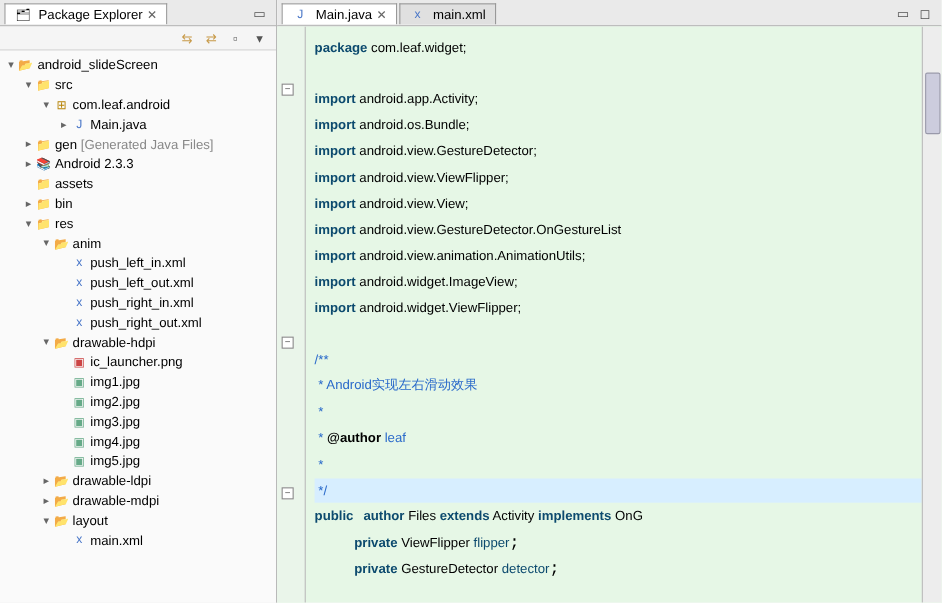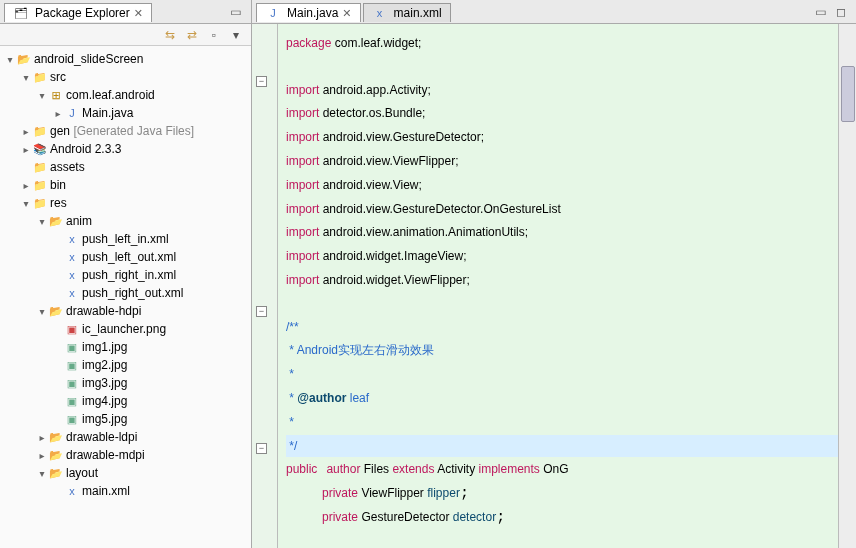--- a/index.html
+++ b/index.html
@@ -25,23 +25,23 @@
 .ic-java { color: #4a77c8; }
 .ic-lib { color: #8a6b3a; }
 .ic-xml { color: #4a77c8; }
 .ic-img { color: #6a8; }
 .tree-label { font-size: 12px; color: #000; }
 .tree-label.gray { color: #888; }
 .editor-body { flex: 1; display: flex; background: #e6f7e6; overflow: hidden; }
 .gutter { width: 26px; background: #eaf5ea; border-right: 1px solid #bbb; position: relative; }
 .fold { position: absolute; left: 4px; width: 11px; height: 11px; border: 1px solid #888; background: #fff; font-size: 9px; line-height: 9px; text-align: center; color: #555; cursor: pointer; }
 .code { flex: 1; padding: 8px 0 8px 8px; font-family: Consolas, "Courier New", monospace; font-size: 15px; line-height: 22.8px; white-space: pre; overflow: hidden; color: #000; }
-.kw { color: #be185d; font-weight: normal; }
+.kw { color: #0c4a6e; font-weight: bold; }
 .com { color: #2a6aca; }
-.tag { color: #0c4a6e; font-weight: bold; }
+.tag { color: #000000; font-weight: bold; }
 .fld { color: #0c4a6e; }
 .scroll-right { width: 18px; background: #ededed; border-left: 1px solid #bbb; position: relative; }
 .scroll-thumb { position: absolute; left: 2px; width: 14px; height: 56px; top: 42px; background: #ccd; border: 1px solid #99a; border-radius: 2px; }
 .hl-line { background: #d7eeff; display: inline-block; width: 100%; }
 </style>
 </head>
 <body>
 
 <div class="top-row">
 
@@ -195,21 +195,21 @@
 
     <div class="editor-body">
       <div class="gutter">
         <div class="fold" style="top:52px;">−</div>
         <div class="fold" style="top:282px;">−</div>
         <div class="fold" style="top:419px;">−</div>
       </div>
       <div class="code"><span class="kw">package</span><span> com.leaf.widget;</span>
 
 <span class="kw">import</span><span> android.app.Activity;</span>
-<span class="kw">import</span><span> detector.os.Bundle;</span>
+<span class="kw">import</span><span> android.os.Bundle;</span>
 <span class="kw">import</span><span> android.view.GestureDetector;</span>
 <span class="kw">import</span><span> android.view.ViewFlipper;</span>
 <span class="kw">import</span><span> android.view.View;</span>
 <span class="kw">import</span><span> android.view.GestureDetector.OnGestureList</span>
 <span class="kw">import</span><span> android.view.animation.AnimationUtils;</span>
 <span class="kw">import</span><span> android.widget.ImageView;</span>
 <span class="kw">import</span><span> android.widget.ViewFlipper;</span>
 
 <span class="com">/**</span>
 <span class="com"> * Android实现左右滑动效果</span>

